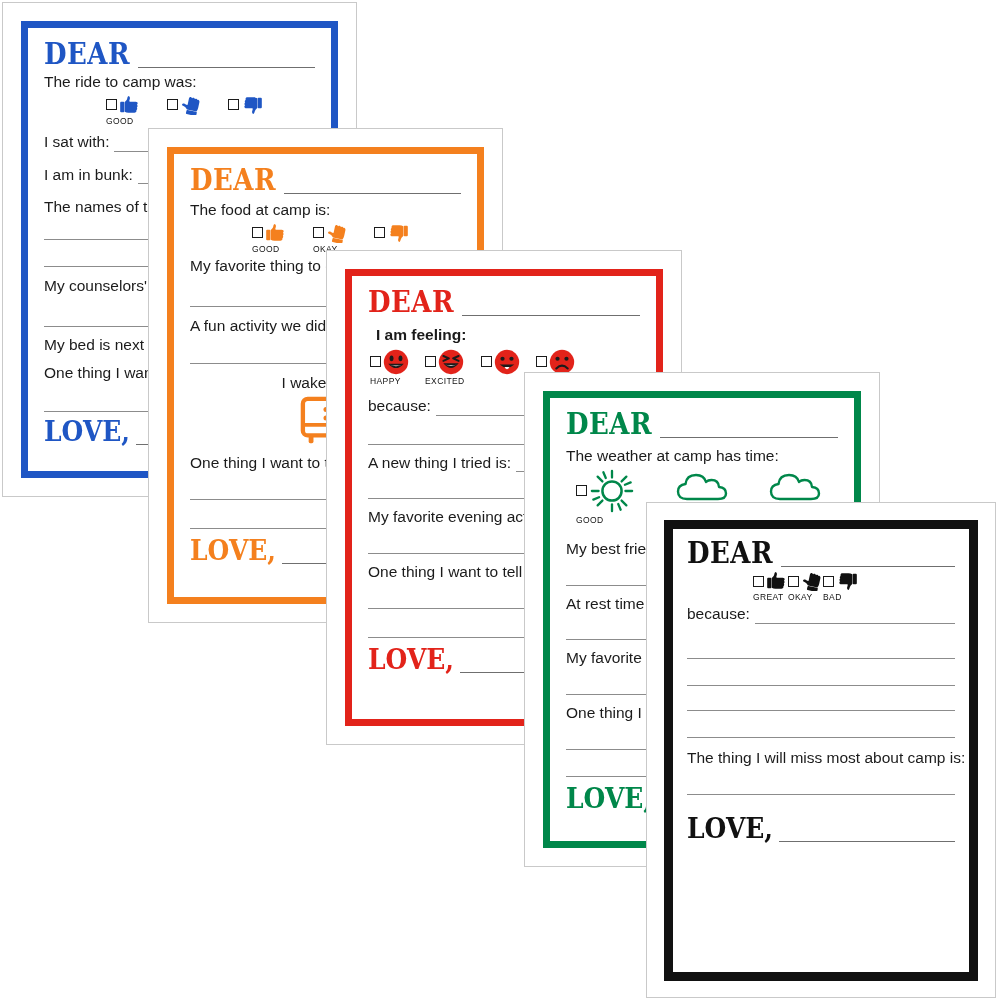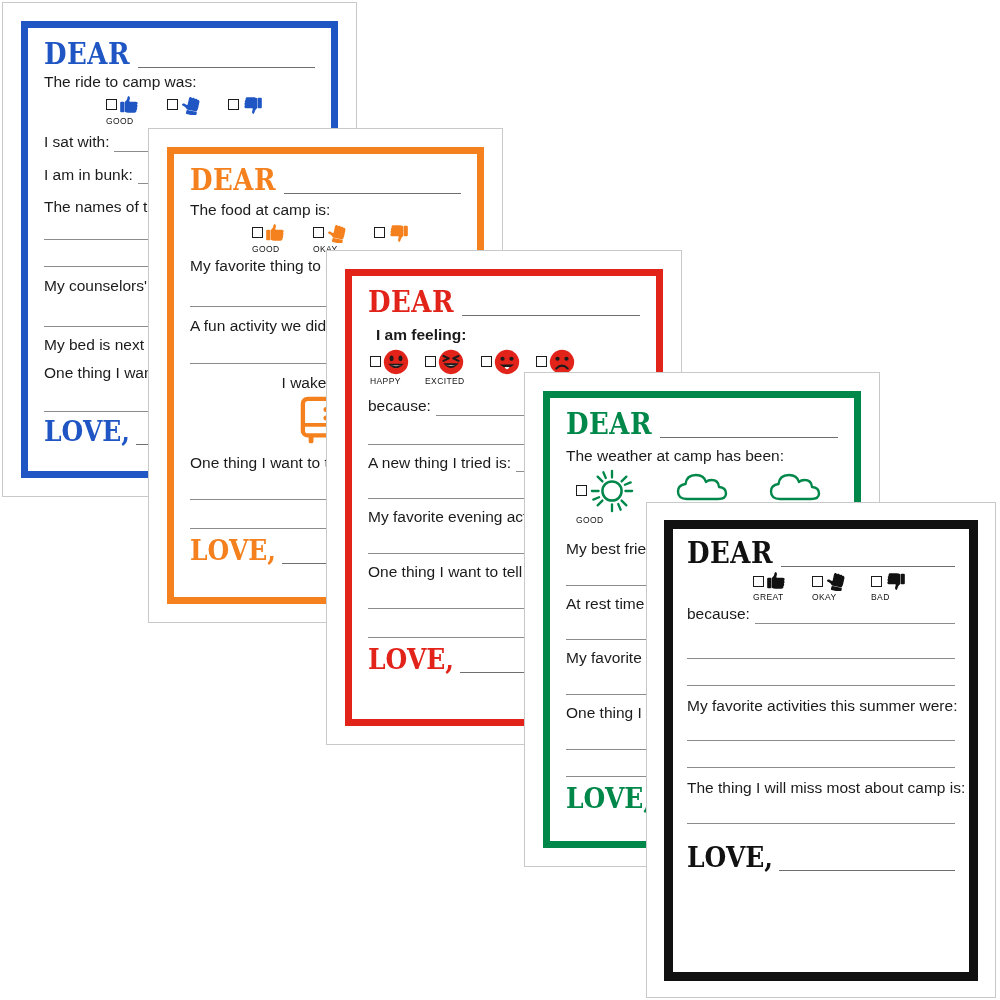--- a/index.html
+++ b/index.html
@@ -284,21 +284,21 @@
     </div>
   </div>
 
   <div class="page" style="left:524px;top:372px;width:356px;height:495px;z-index:4;">
     <div class="frame" style="left:18px;top:18px;right:18px;bottom:18px;border:7px solid #00874a;">
       <div class="inner">
         <div class="dear-row">
           <span class="dear" style="color:#00874a;">DEAR</span>
           <span class="dear-line"></span>
         </div>
-        <div class="q" style="margin-top:8px;">The weather at camp has been:</div>
+        <div class="q" style="margin-top:8px;">The weather at camp has time:</div>
         <div class="options" style="gap:28px;padding-left:10px;margin-top:2px;align-items:flex-start;">
           <div class="opt">
             <div class="opt-top">
               <span class="cbox"></span>
               <svg class="ico sun" viewBox="0 0 48 48">
                 <circle cx="24" cy="24" r="10" fill="none" stroke="#00874a" stroke-width="2.6"></circle>
                 <g stroke="#00874a" stroke-width="2.4" stroke-linecap="round">
                   <line x1="24" y1="3" x2="24" y2="10"></line>
                   <line x1="24" y1="38" x2="24" y2="45"></line>
                   <line x1="3" y1="24" x2="10" y2="24"></line>
@@ -363,21 +363,21 @@
     </div>
   </div>
 
   <div class="page" style="left:646px;top:502px;width:350px;height:496px;z-index:5;">
     <div class="frame" style="left:17px;top:17px;right:17px;bottom:16px;border:9px solid #111111;">
       <div class="inner" style="padding:12px 14px 8px 14px;">
         <div class="dear-row">
           <span class="dear" style="color:#111111;">DEAR</span>
           <span class="dear-line"></span>
         </div>
-        <div class="options" style="gap:24px;padding-left:66px;margin-top:1px;">
+        <div class="options" style="padding-left:66px;margin-top:1px;">
           <div class="opt">
             <div class="opt-top">
               <span class="cbox"></span>
               <svg class="ico" viewBox="0 0 24 22">
                 <path d="M9.5 1.2c1.8-.3 2.6 1.1 2.4 2.6-.14 1.1-.7 2.1-.7 2.9 0 .5.4.6.9.6h6.2c1.4 0 2.3.9 2.1 2-.16.9-.9 1.4-.9 1.4s.9.5.8 1.6c-.08 1-.9 1.4-.9 1.4s.7.6.5 1.6c-.2 1-1 1.3-1 1.3s.4.6.2 1.4c-.24.95-1.1 1.4-2.2 1.4h-6.6c-1.6 0-3-.5-4.1-1.1V7.7c1.2-.9 2.3-2.3 2.7-3.6.3-1 .6-2.7 1.6-2.9z" fill="#111111"></path>
                 <rect x="1.2" y="7.4" width="4.6" height="11.6" rx="1" fill="#111111"></rect>
               </svg>
             </div>
             <span class="cap">GREAT</span>
           </div>
@@ -405,23 +405,20 @@
             </div>
             <span class="cap">BAD</span>
           </div>
         </div>
         <div class="qrow" style="margin-top:2px;">
           <span class="q">because:</span>
             <span class="fill"></span>
         </div>
         <div class="rule" style="margin-top:34px;"></div>
         <div class="rule" style="margin-top:26px;"></div>
-        <div class="qrow" style="margin-top:10px;">
-          <span class="q">My favorite activities this summer were:</span>
-        </div>
         <div class="rule" style="margin-top:24px;"></div>
         <div class="rule" style="margin-top:26px;"></div>
         <div class="qrow" style="margin-top:10px;align-items:flex-end;">
           <span class="q">The thing I will miss most about camp is:</span>
         </div>
         <div class="rule" style="margin-top:26px;"></div>
         <div class="love-row" style="margin-top:22px;">
           <span class="love" style="color:#111111;">LOVE,</span>
           <span class="love-line"></span>
         </div>

